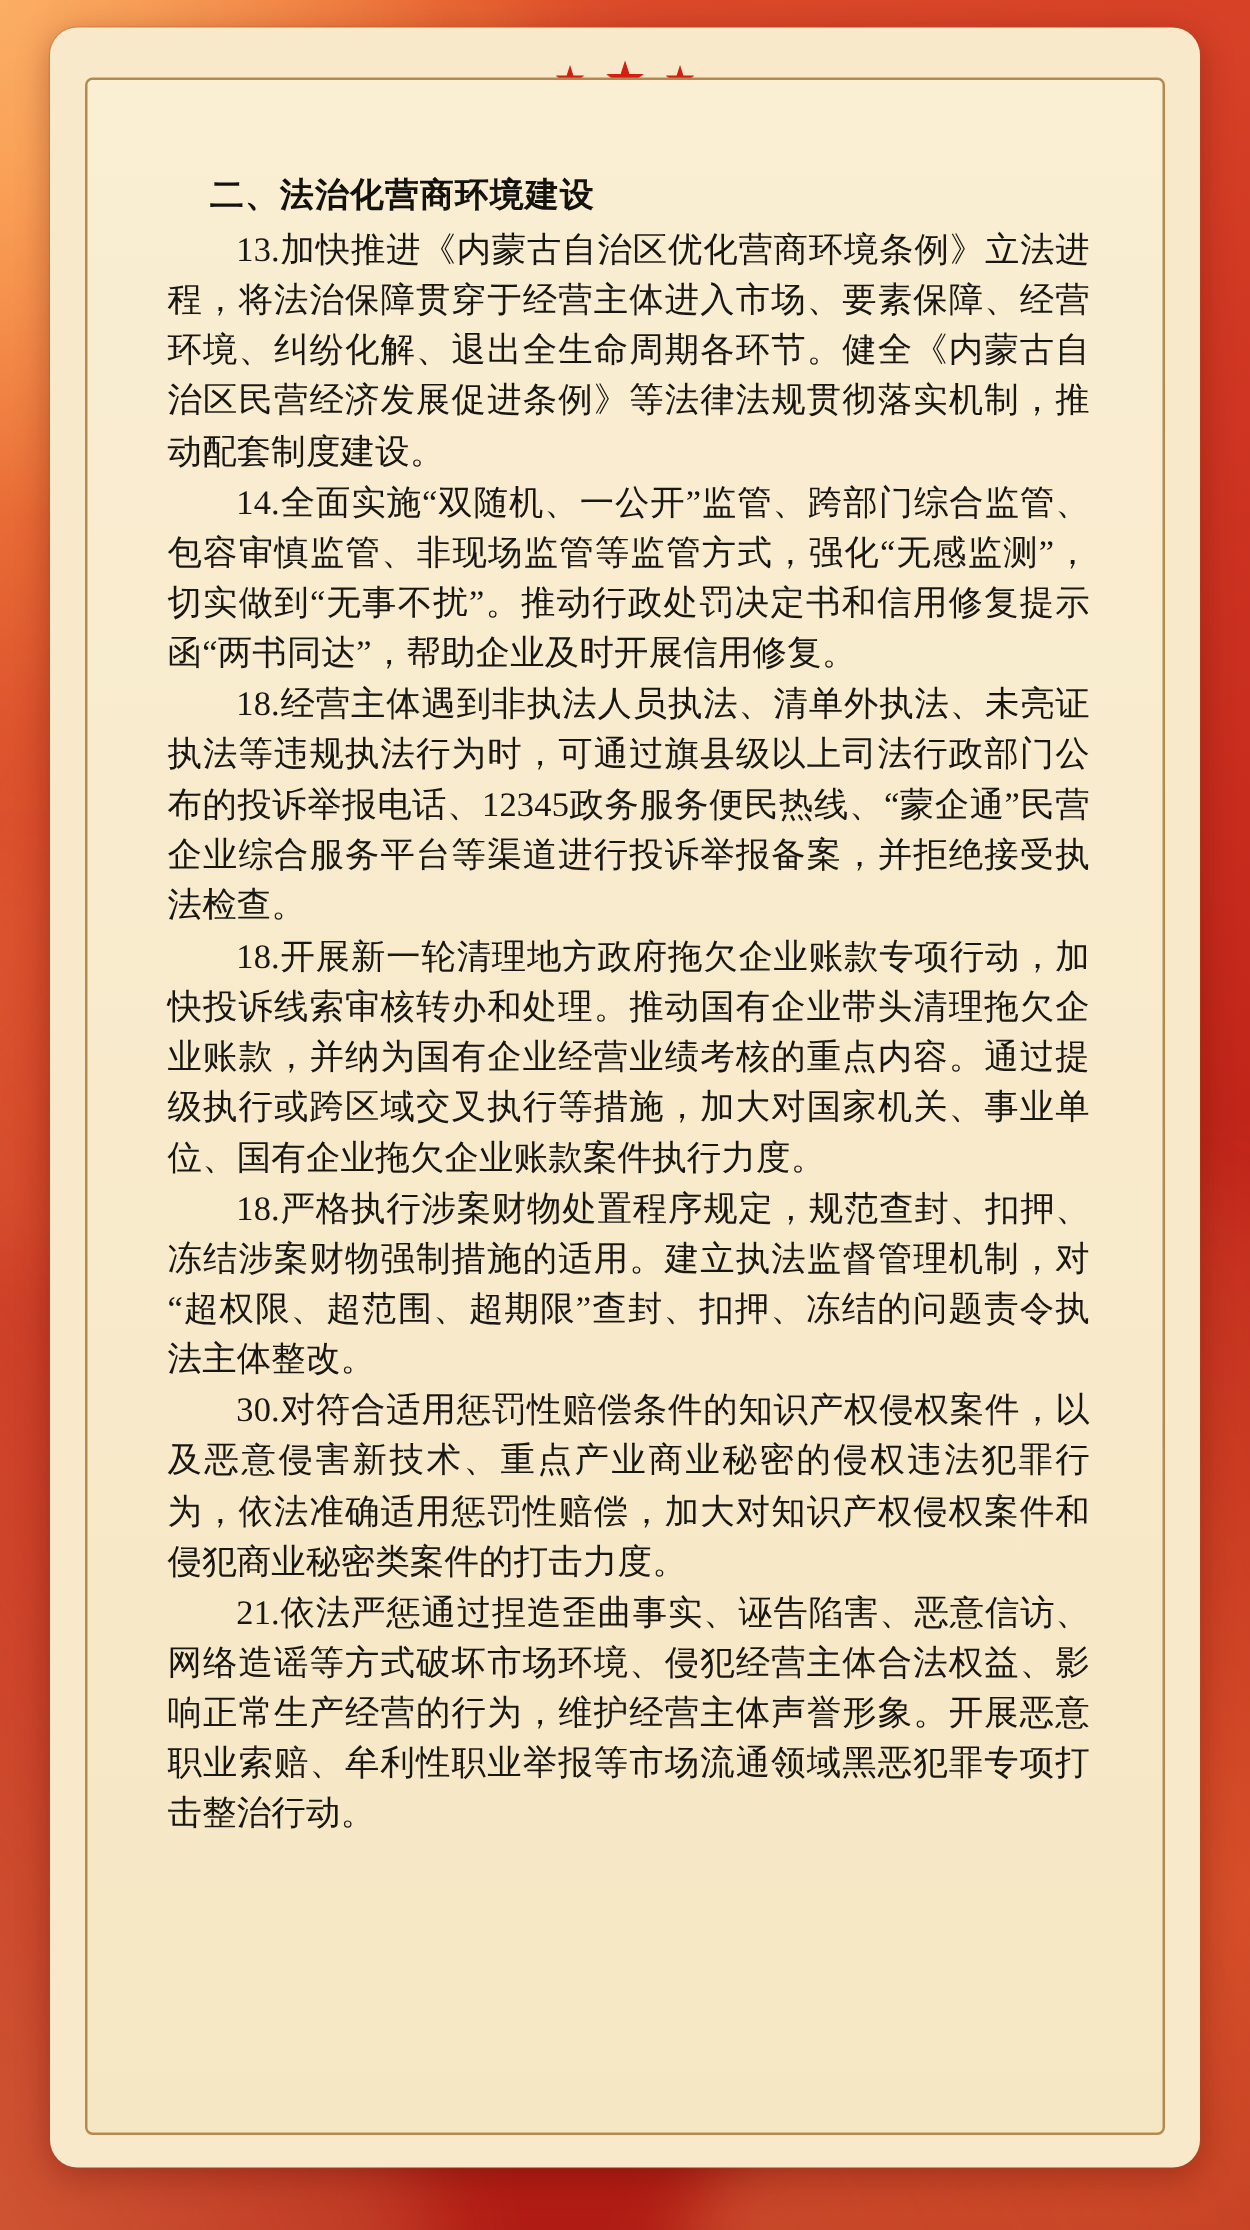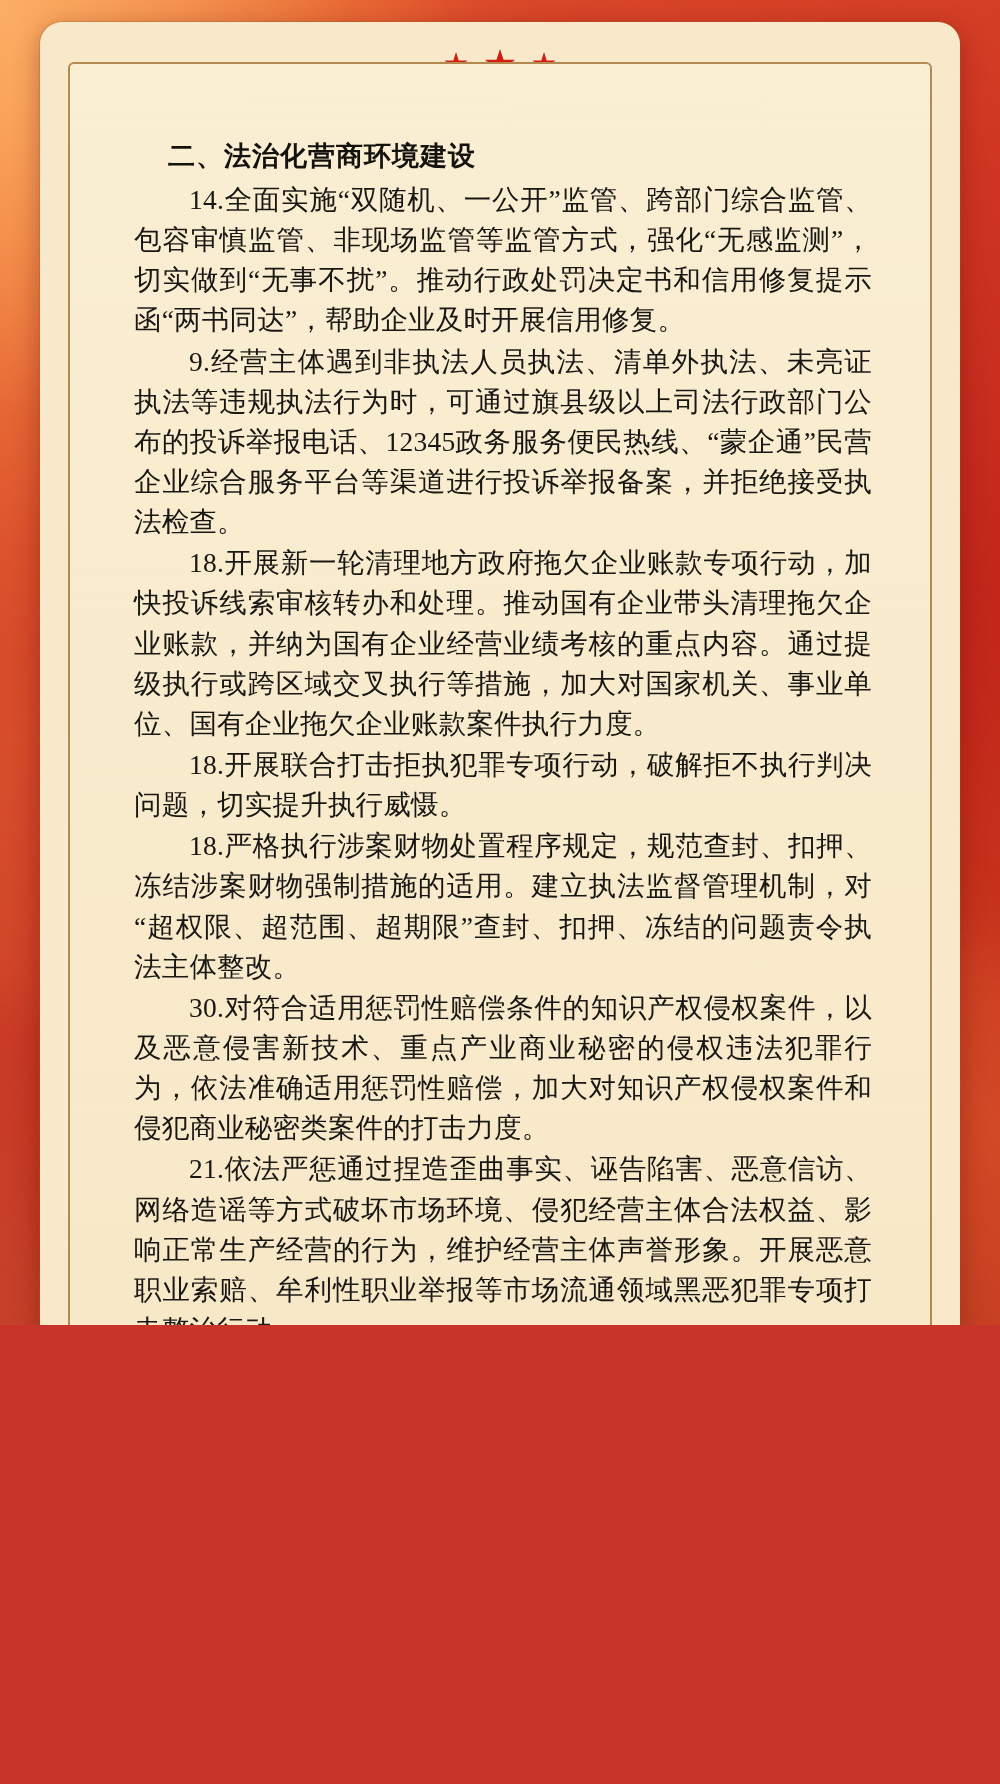--- a/index.html
+++ b/index.html
@@ -9,21 +9,21 @@
   body {
     width: 1000px;
     height: 1784px;
     font-family: "Liberation Serif", "DejaVu Serif", serif;
     background: #c8342a;
     overflow: hidden;
   }
   .poster {
     position: relative;
     width: 1000px;
-    height: 1325px;
+    height: 1784px;
     background:
       radial-gradient(ellipse 900px 700px at 0% 8%, rgba(255,140,60,0.55) 0%, rgba(214,56,36,0.0) 62%),
       radial-gradient(ellipse 700px 900px at 100% 85%, rgba(255,120,50,0.35) 0%, rgba(214,56,36,0.0) 60%),
       linear-gradient(160deg, #e0512d 0%, #cf3522 32%, #bf2318 62%, #ab1a12 100%);
     overflow: hidden;
   }
   
   .sheen-a, .sheen-b, .sheen-c {
     position: absolute;
     pointer-events: none;
@@ -159,23 +159,23 @@
         <span class="star big">★</span>
         <span class="star">★</span>
       </div>
       <div class="ribbon-line right"></div>
     </div>
 
     <div class="paper-inner">
       <div class="content">
         <h2 class="section-title">二、法治化营商环境建设</h2>
 
+        <p class="para">13.加快推进《内蒙古自治区优化营商环境条例》立法进程，将法治保障贯穿于经营主体进入市场、要素保障、经营环境、纠纷化解、退出全生命周期各环节。健全《内蒙古自治区民营经济发展促进条例》等法律法规贯彻落实机制，推动配套制度建设。</p>
         <p class="para">14.全面实施“双随机、一公开”监管、跨部门综合监管、包容审慎监管、非现场监管等监管方式，强化“无感监测”，切实做到“无事不扰”。推动行政处罚决定书和信用修复提示函“两书同达”，帮助企业及时开展信用修复。</p>
-        <p class="para">9.经营主体遇到非执法人员执法、清单外执法、未亮证执法等违规执法行为时，可通过旗县级以上司法行政部门公布的投诉举报电话、12345政务服务便民热线、“蒙企通”民营企业综合服务平台等渠道进行投诉举报备案，并拒绝接受执法检查。</p>
+        <p class="para">18.经营主体遇到非执法人员执法、清单外执法、未亮证执法等违规执法行为时，可通过旗县级以上司法行政部门公布的投诉举报电话、12345政务服务便民热线、“蒙企通”民营企业综合服务平台等渠道进行投诉举报备案，并拒绝接受执法检查。</p>
         <p class="para">18.开展新一轮清理地方政府拖欠企业账款专项行动，加快投诉线索审核转办和处理。推动国有企业带头清理拖欠企业账款，并纳为国有企业经营业绩考核的重点内容。通过提级执行或跨区域交叉执行等措施，加大对国家机关、事业单位、国有企业拖欠企业账款案件执行力度。</p>
-        <p class="para">18.开展联合打击拒执犯罪专项行动，破解拒不执行判决问题，切实提升执行威慑。</p>
         <p class="para">18.严格执行涉案财物处置程序规定，规范查封、扣押、冻结涉案财物强制措施的适用。建立执法监督管理机制，对“超权限、超范围、超期限”查封、扣押、冻结的问题责令执法主体整改。</p>
         <p class="para">30.对符合适用惩罚性赔偿条件的知识产权侵权案件，以及恶意侵害新技术、重点产业商业秘密的侵权违法犯罪行为，依法准确适用惩罚性赔偿，加大对知识产权侵权案件和侵犯商业秘密类案件的打击力度。</p>
         <p class="para">21.依法严惩通过捏造歪曲事实、诬告陷害、恶意信访、网络造谣等方式破坏市场环境、侵犯经营主体合法权益、影响正常生产经营的行为，维护经营主体声誉形象。开展恶意职业索赔、牟利性职业举报等市场流通领域黑恶犯罪专项打击整治行动。</p>
       </div>
     </div>
   </div>
 </div>
 
 </body></html>

